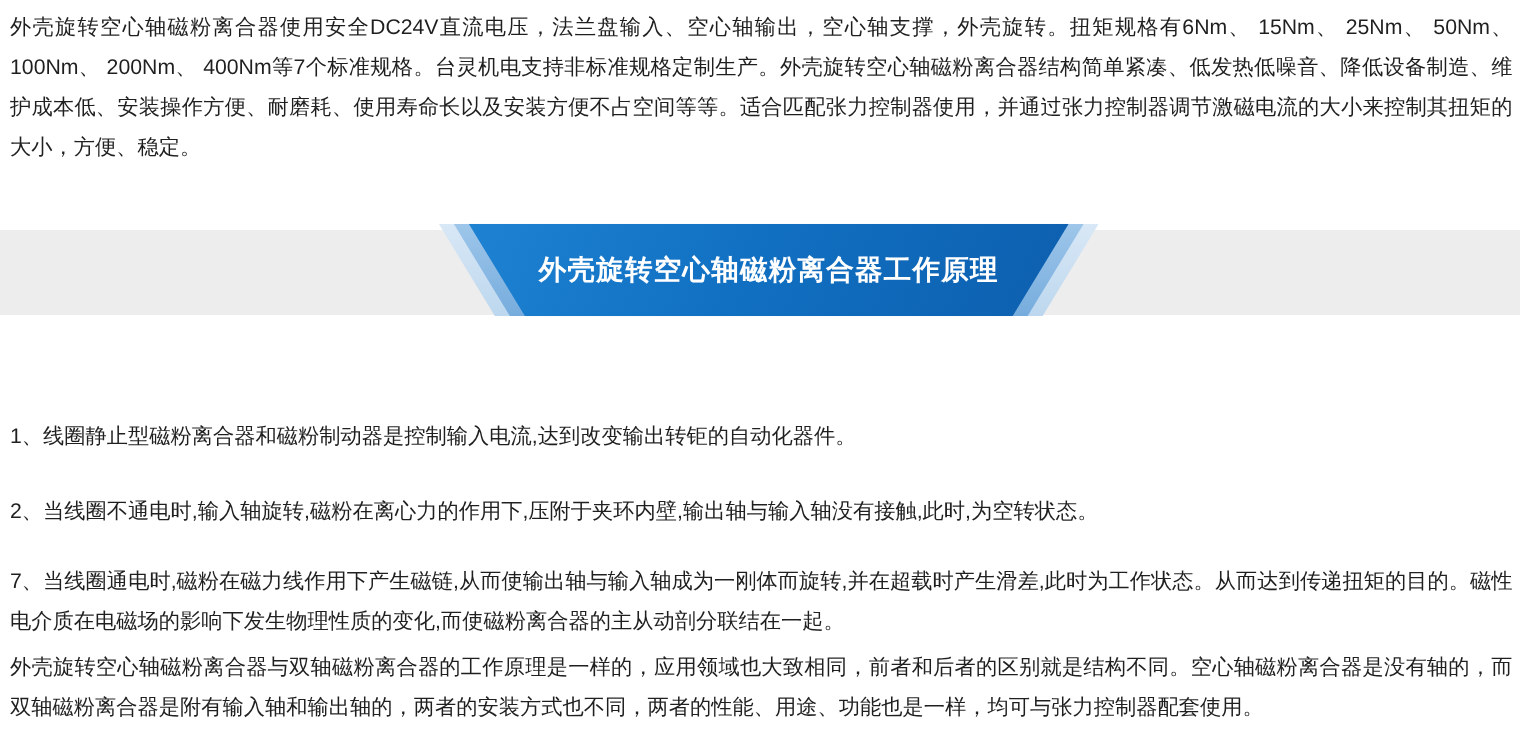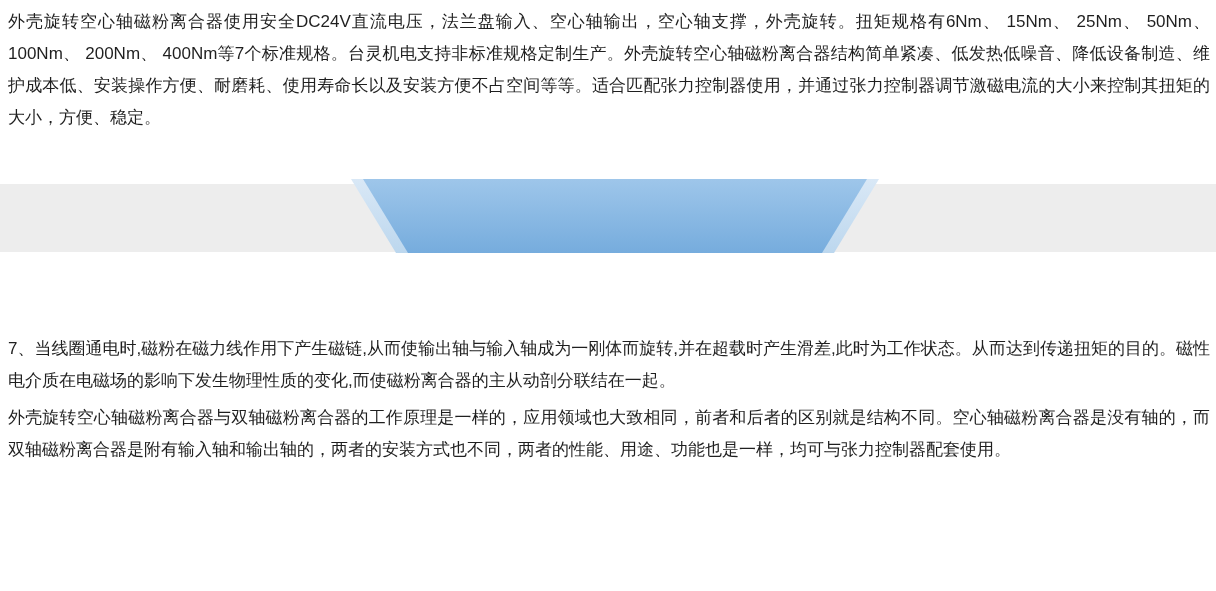--- a/index.html
+++ b/index.html
@@ -91,20 +91,25 @@
 </head>
 <body>
 
 <div class="page">
 
   <div class="intro">外壳旋转空心轴磁粉离合器使用安全DC24V直流电压，法兰盘输入、空心轴输出，空心轴支撑，外壳旋转。扭矩规格有6Nm、 15Nm、 25Nm、 50Nm、 100Nm、 200Nm、 400Nm等7个标准规格。台灵机电支持非标准规格定制生产。外壳旋转空心轴磁粉离合器结构简单紧凑、低发热低噪音、降低设备制造、维护成本低、安装操作方便、耐磨耗、使用寿命长以及安装方便不占空间等等。适合匹配张力控制器使用，并通过张力控制器调节激磁电流的大小来控制其扭矩的大小，方便、稳定。</div>
 
   <div class="banner">
     <div class="ribbon-echo-outer"></div>
     <div class="ribbon-echo-inner"></div>
+    <div class="ribbon">
+      <span class="ribbon-title">外壳旋转空心轴磁粉离合器工作原理</span>
+    </div>
   </div>
 
   <div class="principles">
+    <p class="item-1">1、线圈静止型磁粉离合器和磁粉制动器是控制输入电流,达到改变输出转钜的自动化器件。</p>
+    <p class="item-2">2、当线圈不通电时,输入轴旋转,磁粉在离心力的作用下,压附于夹环内壁,输出轴与输入轴没有接触,此时,为空转状态。</p>
     <p class="item-3">7、当线圈通电时,磁粉在磁力线作用下产生磁链,从而使输出轴与输入轴成为一刚体而旋转,并在超载时产生滑差,此时为工作状态。从而达到传递扭矩的目的。磁性电介质在电磁场的影响下发生物理性质的变化,而使磁粉离合器的主从动剖分联结在一起。</p>
     <p class="item-4">外壳旋转空心轴磁粉离合器与双轴磁粉离合器的工作原理是一样的，应用领域也大致相同，前者和后者的区别就是结构不同。空心轴磁粉离合器是没有轴的，而双轴磁粉离合器是附有输入轴和输出轴的，两者的安装方式也不同，两者的性能、用途、功能也是一样，均可与张力控制器配套使用。</p>
   </div>
 
 </div>
 
 </body></html>

